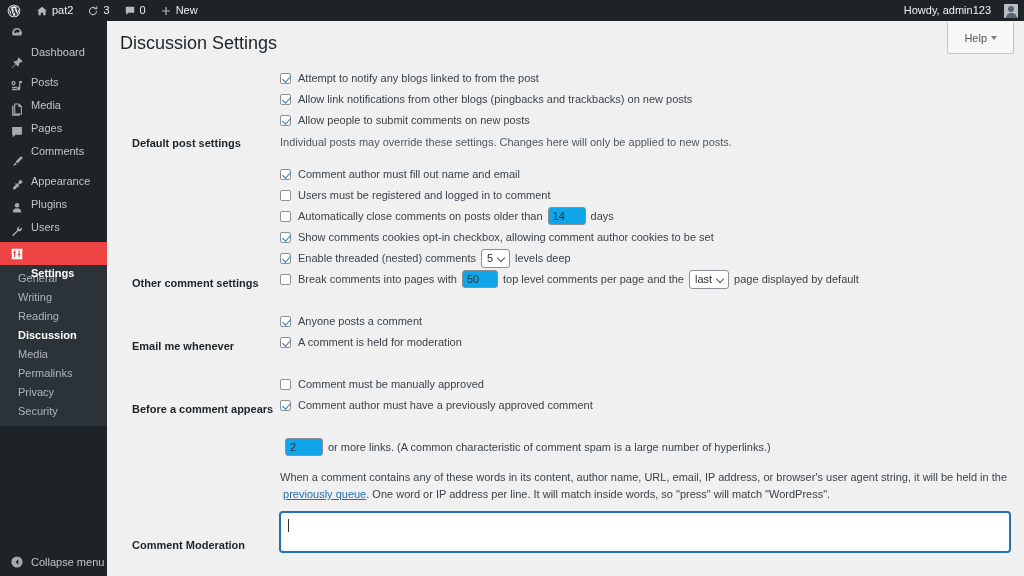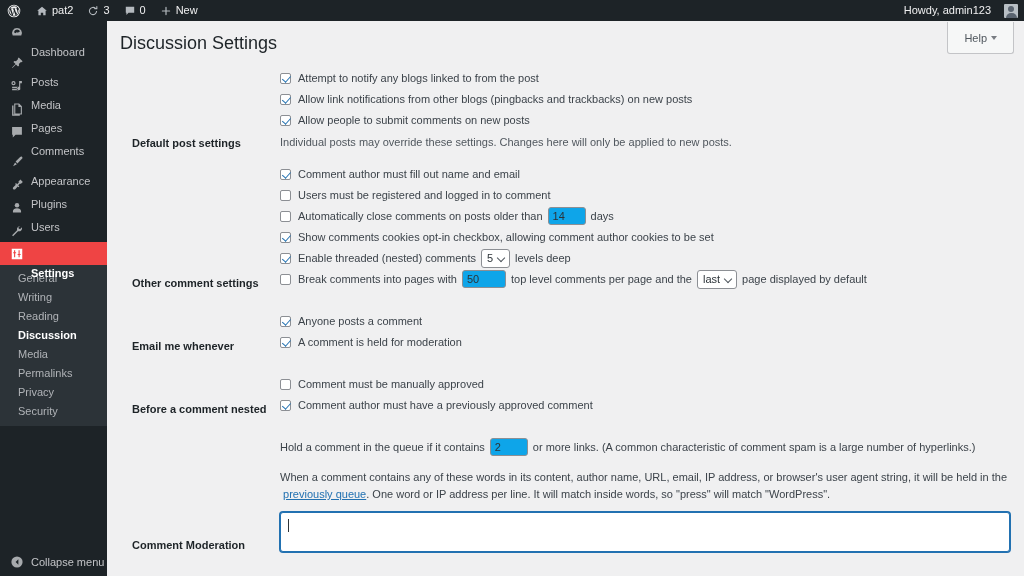--- a/index.html
+++ b/index.html
@@ -176,21 +176,21 @@
     background: #0ea5e9;
     border-radius: 3px;
     font-family: "Liberation Sans", sans-serif;
     font-size: 11px; color: #2c3338;
     padding: 0 4px;
     line-height: 16px;
     display: inline-flex; align-items: center;
     box-shadow: 0 0 0 transparent;
   }
   .inp-num { width: 38px; }
-  .inp-num-wide { width: 44px; }
+  .inp-num-wide { width: 36px; }
 
   .sel {
     height: 19px;
     border: 1px solid #8c8f94;
     background: #fff;
     border-radius: 3px;
     font-size: 11px; color: #2c3338;
     padding: 0 16px 0 5px;
     display: inline-flex; align-items: center;
     position: relative;
@@ -502,40 +502,39 @@
         <div class="chk-line">
           <span class="chk on"></span>
           <span class="chk-label">A comment is held for moderation</span>
         </div>
       </div>
     </div>
 
     <div class="sec-gap-lg"></div>
 
     <div class="row">
-      <div class="row-th">Before a comment nested</div>
+      <div class="row-th">Before a comment appears</div>
       <div class="row-td">
         <div class="chk-line">
           <span class="chk"></span>
           <span class="chk-label">Comment must be manually approved</span>
         </div>
         <div class="chk-line">
           <span class="chk on"></span>
           <span class="chk-label">Comment author must have a previously approved comment</span>
         </div>
       </div>
     </div>
 
     <div class="sec-gap-lg"></div>
 
     <div class="row">
       <div class="row-th">Comment Moderation</div>
       <div class="row-td">
         <div class="chk-line">
-          <span class="chk-label">Hold a comment in the queue if it contains</span>
           <span class="sp"></span>
           <span class="inp inp-num">2</span>
           <span class="sp"></span>
           <span class="chk-label">or more links. (A common characteristic of comment spam is a large number of hyperlinks.)</span>
         </div>
 
         <div class="mod-para">
           <span>When a comment contains any of these words in its content, author name, URL, email, IP address, or browser's user agent string, it will be held in the</span>
           <span>&nbsp;</span><a class="link" href="#">previously queue</a><span>. One word or IP address per line. It will match inside words, so "press" will match "WordPress".</span>
         </div>

